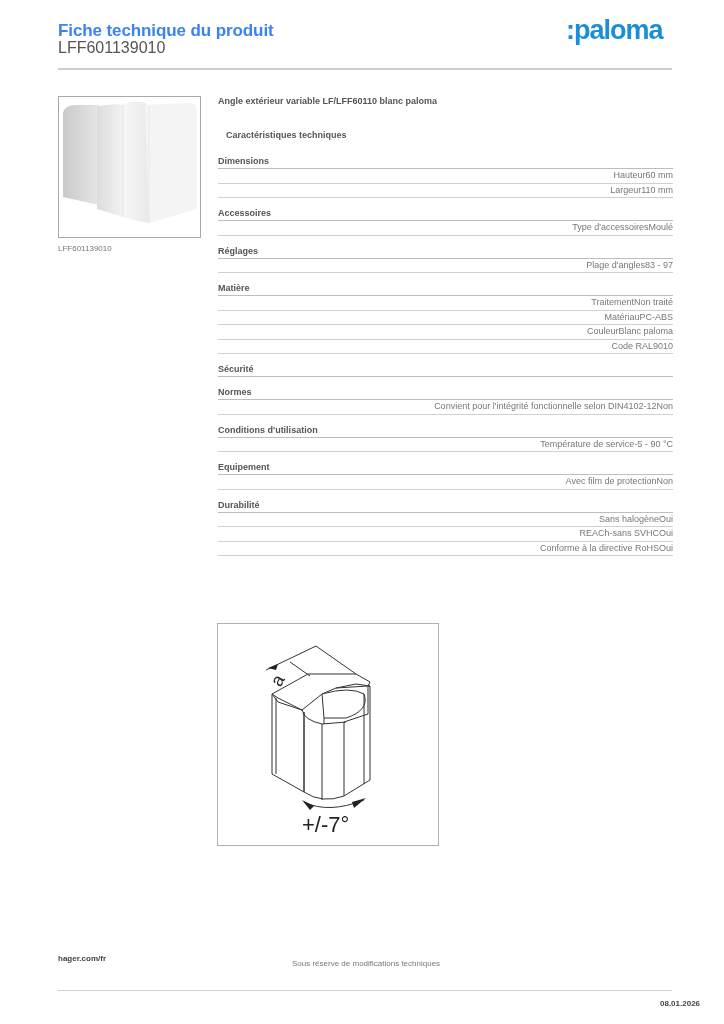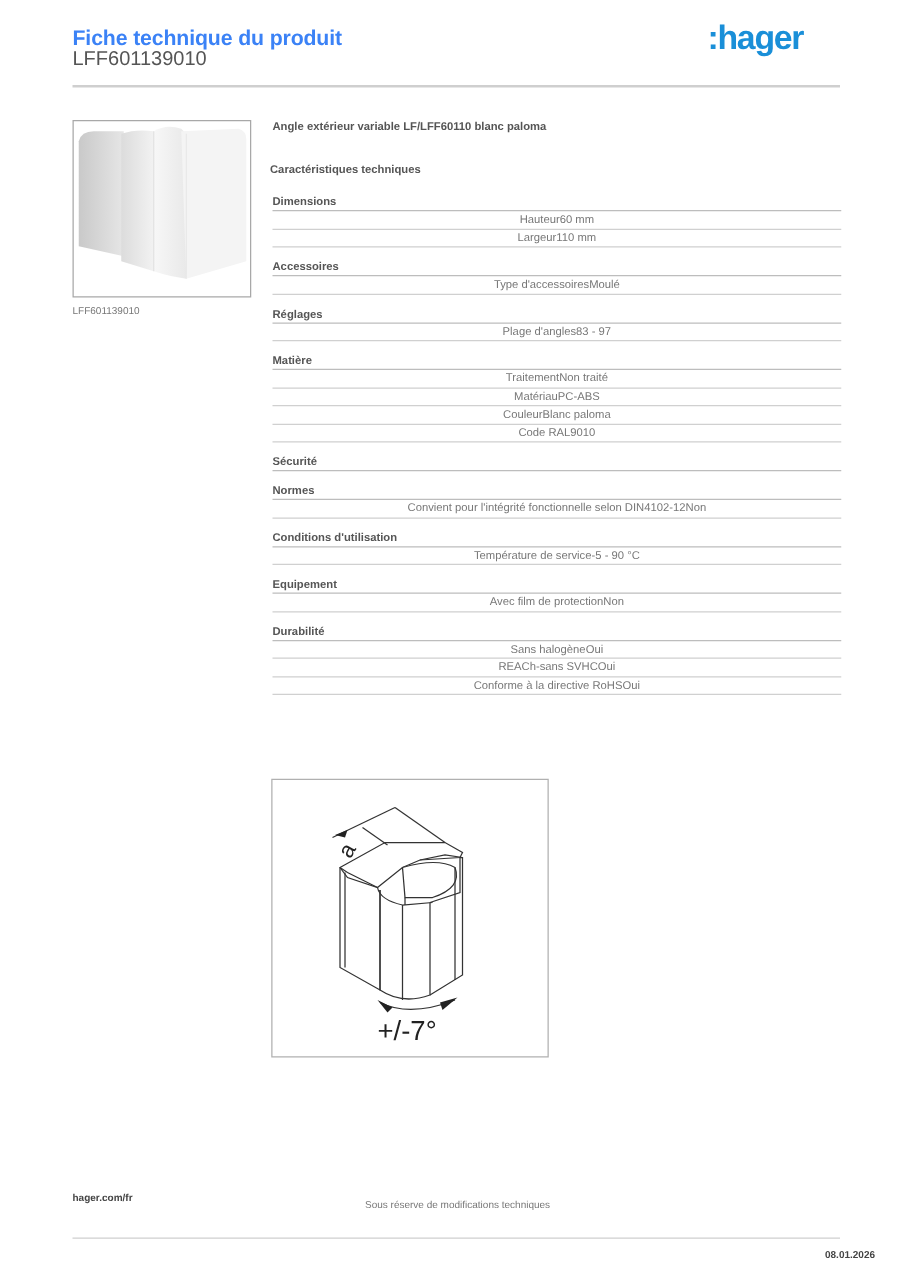--- a/index.html
+++ b/index.html
@@ -8,41 +8,41 @@
 
   .header-title { position: absolute; left: 58px; top: 21px; font-size: 17px; font-weight: bold; color: #3b82f6; letter-spacing: -0.1px; }
   .header-ref { position: absolute; left: 58px; top: 39px; font-size: 16px; color: #555; }
   .logo { position: absolute; left: 566px; top: 15px; font-size: 27px; font-weight: bold; color: #1a8fd8; letter-spacing: -1px; }
   .header-rule { position: absolute; left: 58px; top: 68px; width: 614px; height: 2px; background: #cfcfcf; }
 
   .thumb { position: absolute; left: 58px; top: 96px; width: 143px; height: 142px; border: 1px solid #a8a8a8; background: #fff; overflow: hidden; }
   .thumb-caption { position: absolute; left: 58px; top: 244px; font-size: 8px; color: #777; }
 
   .product-name { position: absolute; left: 218px; top: 96px; font-size: 9px; font-weight: bold; color: #555; }
-  .section-title { position: absolute; left: 216px; top: 130px; font-size: 9px; font-weight: bold; color: #555; }
+  .section-title { position: absolute; left: 226px; top: 130px; font-size: 9px; font-weight: bold; color: #555; }
 
   .specs { position: absolute; left: 218px; top: 155px; width: 455px; }
   .group { margin-bottom: 9px; }
   .group-title { font-size: 9px; font-weight: bold; color: #555; height: 14px; line-height: 13px; border-bottom: 1.5px solid #bdbdbd; }
-  .row { display: flex; justify-content: center; font-size: 9px; color: #777; height: 14.5px; line-height: 13px; border-bottom: 1.5px solid #d0d0d0; }
+  .row { display: flex; justify-content: flex-end; font-size: 9px; color: #777; height: 14.5px; line-height: 13px; border-bottom: 1.5px solid #d0d0d0; }
 
   .photos-title { position: absolute; left: 218px; top: 640px; font-size: 9px; font-weight: bold; color: #555; padding-left: 39px; }
   .drawing { position: absolute; left: 217px; top: 623px; width: 222px; height: 223px; border: 1px solid #b0b0b0; background: #fff; }
 
   .footer-rule { position: absolute; left: 58px; top: 990px; width: 614px; height: 1px; background: #cfcfcf; }
   .footer-left { position: absolute; left: 58px; top: 954px; font-size: 8px; font-weight: bold; color: #444; }
   .footer-center { position: absolute; left: 292px; top: 959px; font-size: 8px; color: #777; }
   .footer-right { position: absolute; left: 660px; top: 999px; font-size: 8px; font-weight: bold; color: #444; }
 </style>
 </head>
 <body>
 
 <div class="header-title">Fiche technique du produit</div>
 <div class="header-ref">LFF601139010</div>
-<div class="logo">:hager</div>
+<div class="logo">:paloma</div>
 <div class="header-rule"></div>
 
 <div class="thumb">
   <svg width="141" height="140" viewBox="0 0 141 140">
     <defs>
       <linearGradient id="gl" x1="0" x2="1">
         <stop offset="0" stop-color="#c9c9c9"></stop>
           <stop offset="1" stop-color="#e6e6e6"></stop>
       </linearGradient>
       <linearGradient id="gm" x1="0" x2="1">

